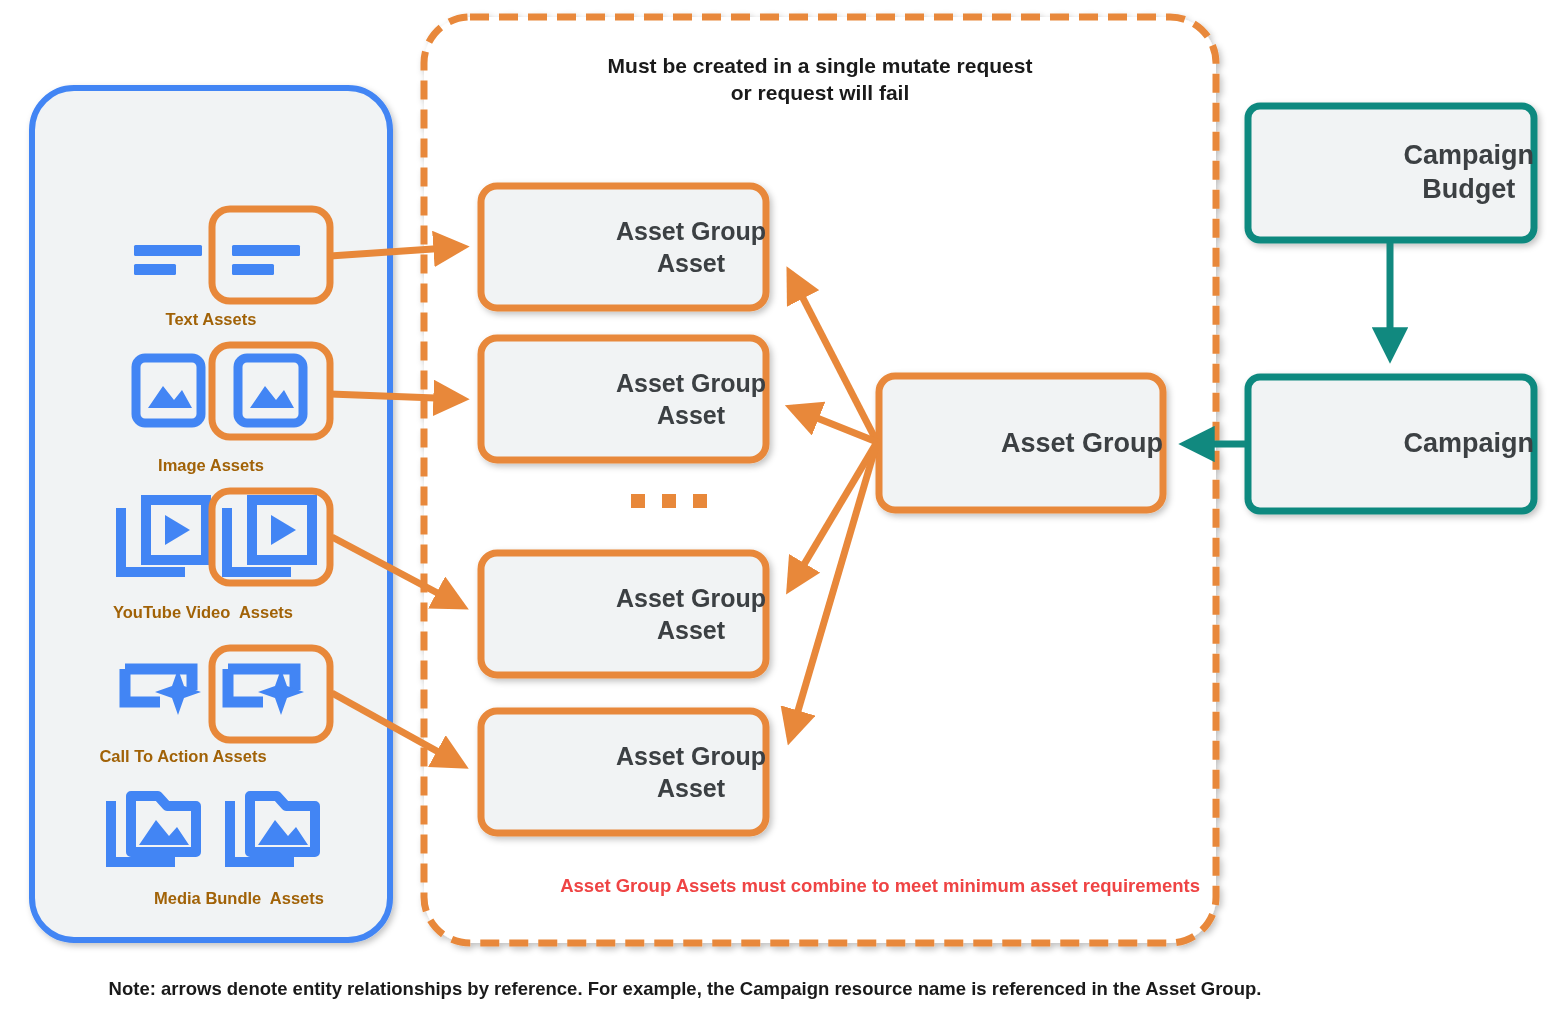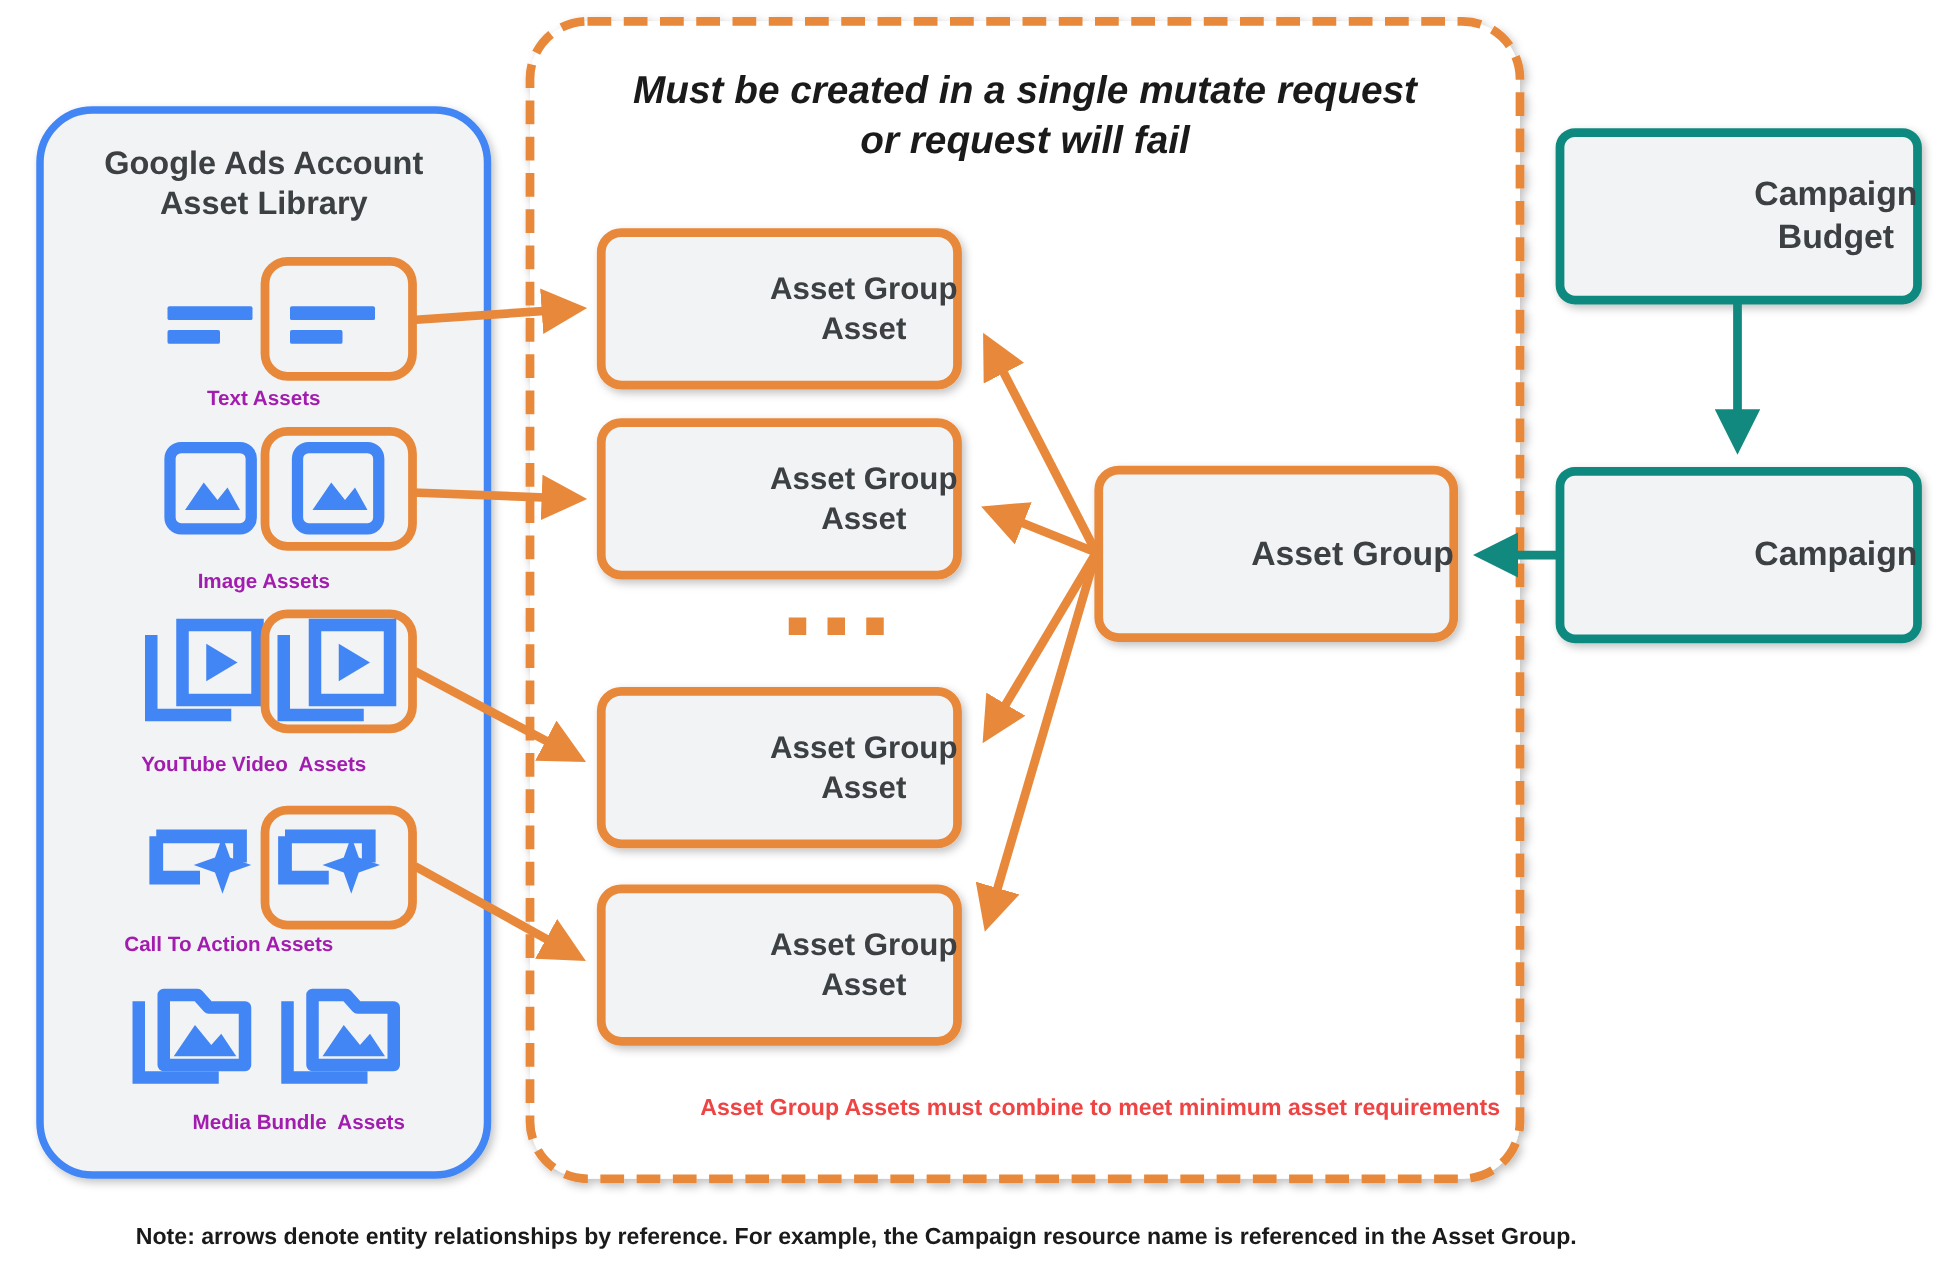--- a/index.html
+++ b/index.html
@@ -41,34 +41,33 @@
     width: 350px;
     text-align: center;
     font-size: 26px;
     font-weight: 700;
     color: #3c4043;
     line-height: 1.22;
   }
   .asset-label {
     position: absolute;
     text-align: center;
-    color: #a21caf;
+    color: #a16207;
     font-weight: 700;
     font-size: 16.5px;
     white-space: pre;
   }
   .banner {
     position: absolute;
     left: 440px;
     top: 52px;
     width: 760px;
     text-align: center;
-    font-size: 31px;
-    font-weight: 700;
-    font-style: italic;
+    font-size: 21px;
+    font-weight: 700;
     color: #1a1a1a;
     line-height: 1.30;
   }
   .req-note {
     position: absolute;
     left: 440px;
     top: 875px;
     width: 760px;
     text-align: right;
     font-size: 18.5px;
@@ -191,24 +190,20 @@
 
     <path d="M877,442 L790,273" fill="none" stroke="#e8883a" stroke-width="7" marker-end="url(#arrowOrange)"></path>
     <path d="M877,442 L792,408" fill="none" stroke="#e8883a" stroke-width="7" marker-end="url(#arrowOrange)"></path>
     <path d="M877,442 L790,588" fill="none" stroke="#e8883a" stroke-width="7" marker-end="url(#arrowOrange)"></path>
     <path d="M877,442 L790,738" fill="none" stroke="#e8883a" stroke-width="7" marker-end="url(#arrowOrange)"></path>
 
     <path d="M1390,243 L1390,356" fill="none" stroke="#11897f" stroke-width="7" marker-end="url(#arrowTeal)"></path>
     <path d="M1245,444 L1186,444" fill="none" stroke="#11897f" stroke-width="7" marker-end="url(#arrowTeal)"></path>
   </svg>
 
-  <div class="lib-title">
-    <div>Google Ads Account</div>
-    <div>Asset Library</div>
-  </div>
 
   <div class="asset-label" style="left:36px; top:310px; width:350px;">Text Assets</div>
   <div class="asset-label" style="left:36px; top:456px; width:350px;">Image Assets</div>
   <div class="asset-label" style="left:36px; top:603px; width:334px;">YouTube Video  Assets</div>
   <div class="asset-label" style="left:36px; top:747px; width:294px;">Call To Action Assets</div>
   <div class="asset-label" style="left:36px; top:889px; width:350px;padding-left:28px;">Media Bundle  Assets</div>
 
   <div class="banner">
     <div>Must be created in a single mutate request</div>
     <div>or request will fail</div>

